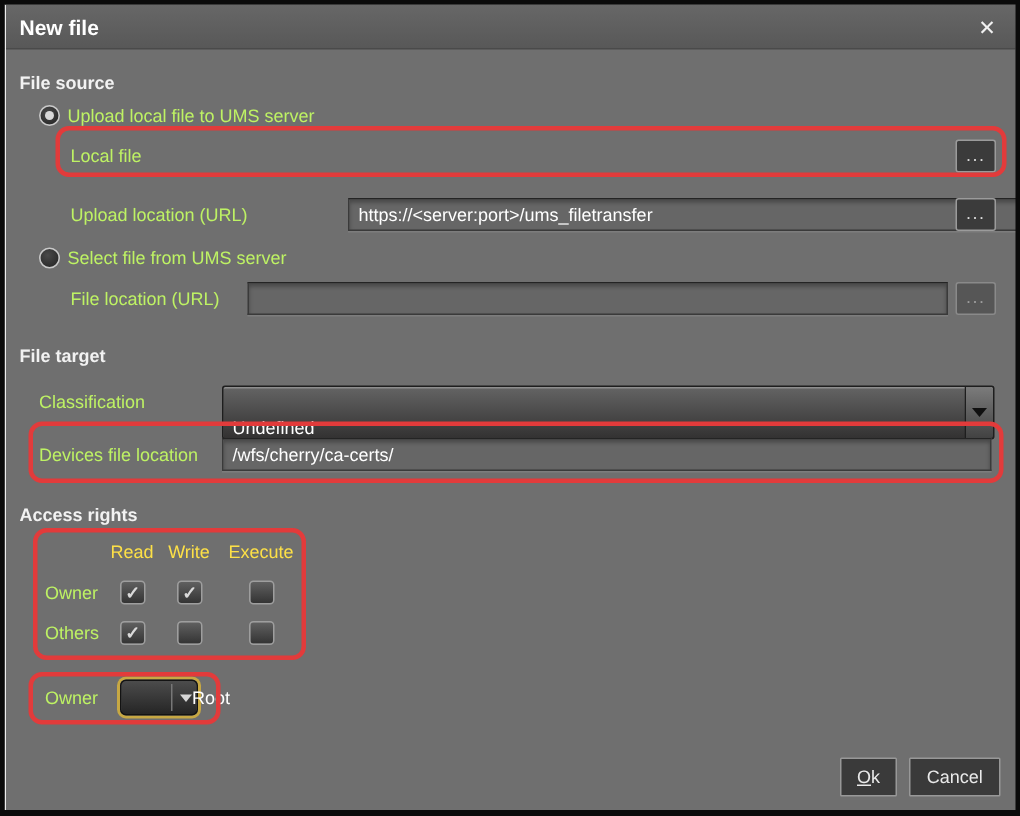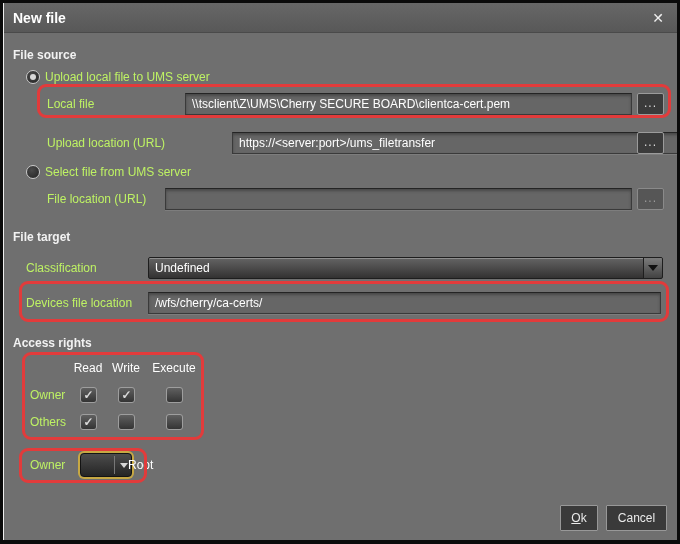--- a/index.html
+++ b/index.html
@@ -53,32 +53,32 @@
     border:1px solid #c9c9c9; cursor:pointer;
   }
   .radio.selected::after {
     content:""; position:absolute; left:3px; top:3px; width:6px; height:6px;
     border-radius:50%; background:#d8d8d8;
   }
   .combo {
     position:absolute; height:22px; border-radius:2px;
     background:linear-gradient(#646464,#333232);
     border:1px solid #1e1e1e; color:#ffffff;
-    line-height:20px; padding:0 6px; cursor:pointer;
+    line-height:20px; padding:17px 6px; cursor:pointer;
     box-shadow: inset 0 1px 0 rgba(255,255,255,.28);
   }
   .combo-arrow-box {
     position:absolute; right:0; top:0; bottom:0; width:19px;
     background:linear-gradient(#7b7b7b,#424242);
     border-left:1px solid #1e1e1e; border-radius:0 2px 2px 0;
     display:flex; align-items:center; justify-content:center;
   }
   .tri-dark { width:0; height:0; border-left:5px solid transparent; border-right:5px solid transparent; border-top:6px solid #101010; }
   .tri-light { width:0; height:0; border-left:4px solid transparent; border-right:4px solid transparent; border-top:5px solid #d6d6d6; }
-  .col-header { position:absolute; text-align:center; color:#ffffff; line-height:14px; }
+  .col-header { position:absolute; text-align:center; color:#fde047; line-height:14px; }
   .checkbox {
     position:absolute; width:17px; height:16px; border-radius:3px;
     background:linear-gradient(#606060,#343434);
     border:1px solid #9e9e9e; cursor:pointer;
     color:transparent; text-align:center; line-height:14px; font-size:12px; font-weight:bold;
   }
   .checkbox.checked { color:#d9d9d9; }
   .root-combo {
     position:absolute; left:80px; top:453px; width:52px; height:24px;
     background:linear-gradient(#4c4c4c,#252525);
@@ -111,21 +111,20 @@
     <span class="title">New file</span>
     <span class="close">✕</span>
   </div>
 
   <div class="section-label" style="left:13px; top:48px;text-align:right;">File source</div>
 
   <div class="radio selected" style="left:26px; top:70px;"></div>
   <div class="lbl" style="left:45px; top:70px;">Upload local file to UMS server</div>
 
   <div class="lbl" style="left:47px; top:97px;">Local file</div>
-  <div class="field" style="left:185px; top:93px; width:447px;">\\tsclient\Z\UMS\Cherry SECURE BOARD\clientca-cert.pem</div>
   <div class="browse-btn" style="left:637px; top:93px;">...</div>
 
   <div class="lbl" style="left:47px; top:136px;">Upload location (URL)</div>
   <div class="field" style="left:185px; top:132px; width:501px;margin-left:47px;">https://&lt;server:port&gt;/ums_filetransfer</div>
   <div class="browse-btn" style="left:637px; top:132px;">...</div>
 
   <div class="radio" style="left:26px; top:165px;"></div>
   <div class="lbl" style="left:45px; top:165px;">Select file from UMS server</div>
 
   <div class="lbl" style="left:47px; top:192px;">File location (URL)</div>

